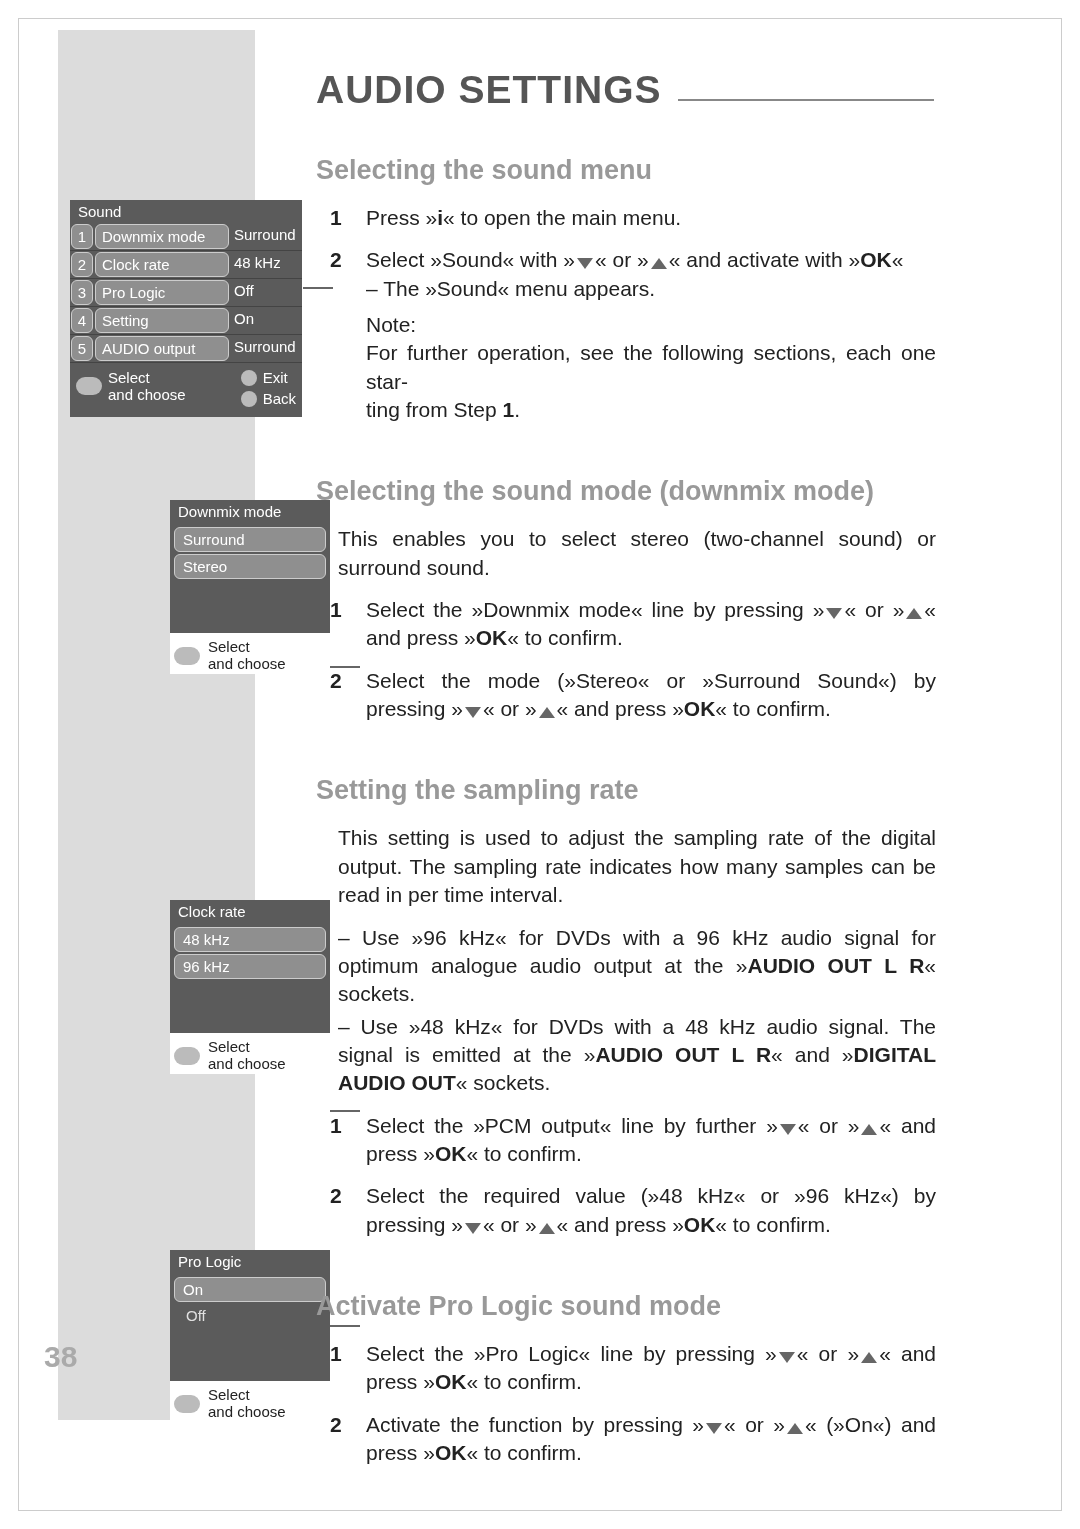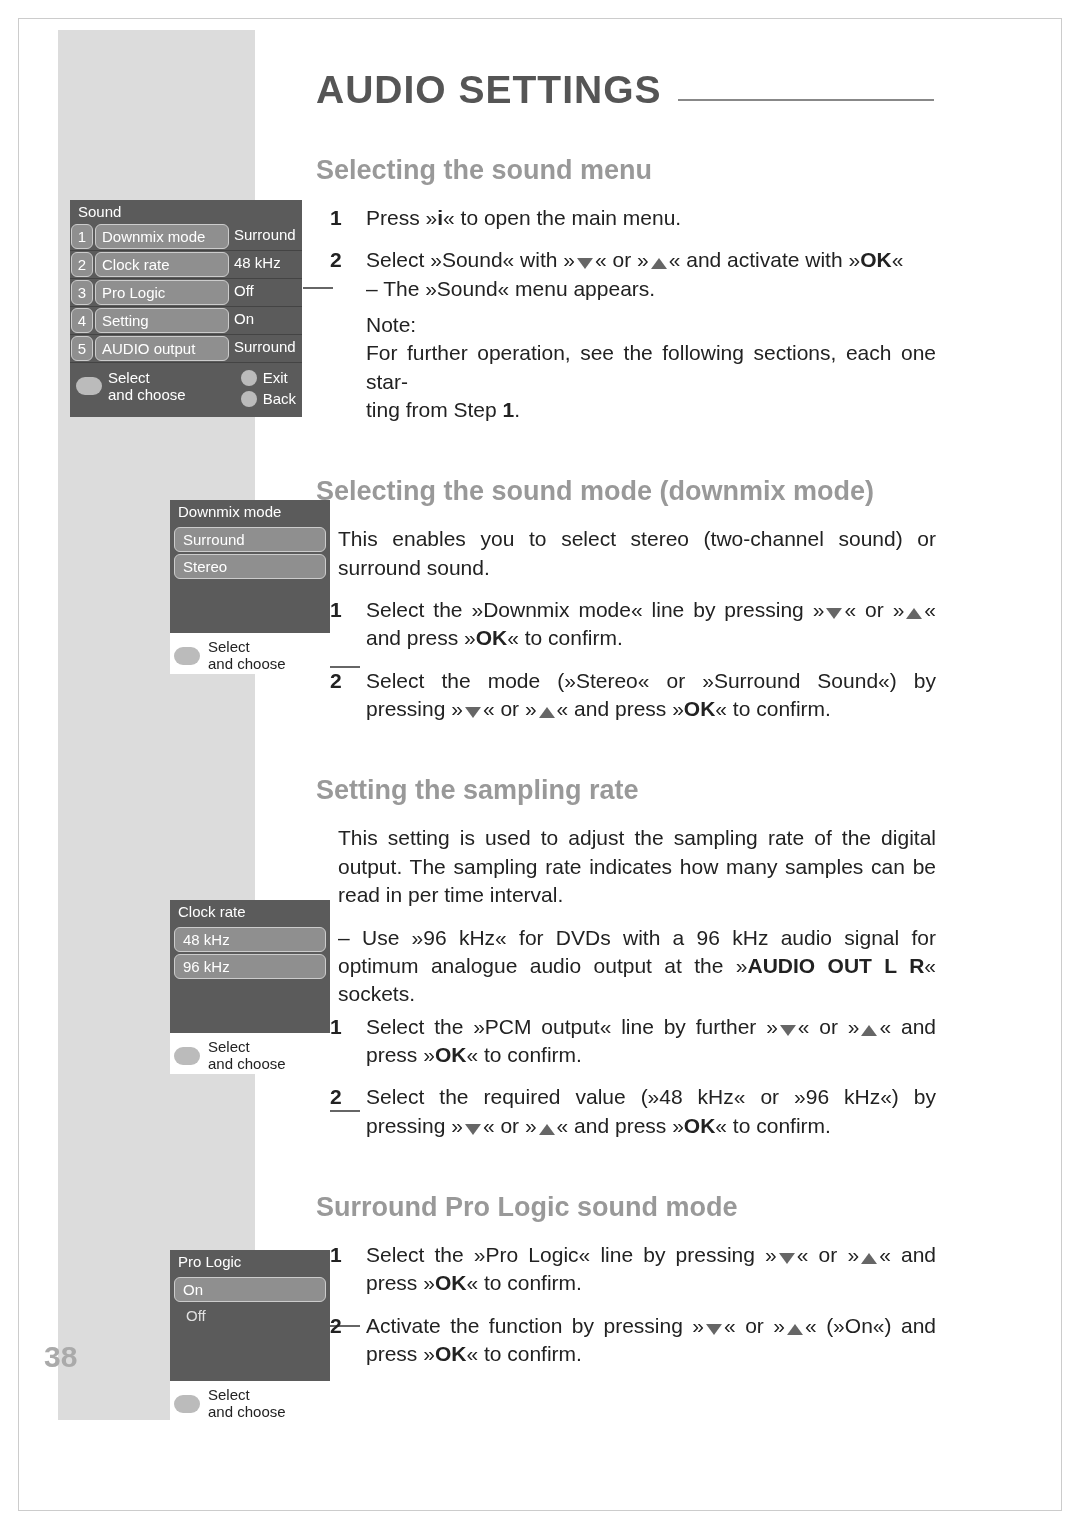--- a/index.html
+++ b/index.html
@@ -260,32 +260,35 @@
       <span class="num">2</span>
       <span>Select the mode (»Stereo« or »Surround Sound«) by pressing »</span><span class="tri-down"></span><span>« or »</span><span class="tri-up"></span><span>« and press »</span><span class="bold">OK</span><span>« to confirm.</span>
     </li>
   </ol>
 
   <h2>Setting the sampling rate</h2>
   <div class="bodytext">This setting is used to adjust the sampling rate of the digital output. The sampling rate indicates how many samples can be read in per time interval.</div>
   <div class="bodytext" style="margin-bottom:4px;">
     <span>– Use »96 kHz« for DVDs with a 96 kHz audio signal for optimum analogue audio output at the »</span><span class="bold">AUDIO OUT L R</span><span>« sockets.</span>
   </div>
+  <div class="bodytext">
+    <span>– Use »48 kHz« for DVDs with a 48 kHz audio signal. The signal is emitted at the »</span><span class="bold">AUDIO OUT L R</span><span>« and »</span><span class="bold">DIGITAL AUDIO OUT</span><span>« sockets.</span>
+  </div>
   <ol>
     <li>
       <span class="num">1</span>
       <span>Select the »PCM output« line by further »</span><span class="tri-down"></span><span>« or »</span><span class="tri-up"></span><span>« and press »</span><span class="bold">OK</span><span>« to confirm.</span>
     </li>
     <li>
       <span class="num">2</span>
       <span>Select the required value (»48 kHz« or »96 kHz«) by pressing »</span><span class="tri-down"></span><span>« or »</span><span class="tri-up"></span><span>« and press »</span><span class="bold">OK</span><span>« to confirm.</span>
     </li>
   </ol>
 
-  <h2>Surround Pro Logic sound mode</h2>
+  <h2>Activate Pro Logic sound mode</h2>
   <ol>
     <li>
       <span class="num">1</span>
       <span>Select the »Pro Logic« line by pressing »</span><span class="tri-down"></span><span>« or »</span><span class="tri-up"></span><span>« and press »</span><span class="bold">OK</span><span>« to confirm.</span>
     </li>
     <li>
       <span class="num">2</span>
       <span>Activate the function by pressing »</span><span class="tri-down"></span><span>« or »</span><span class="tri-up"></span><span>« (»On«) and press »</span><span class="bold">OK</span><span>« to confirm.</span>
     </li>
   </ol>

